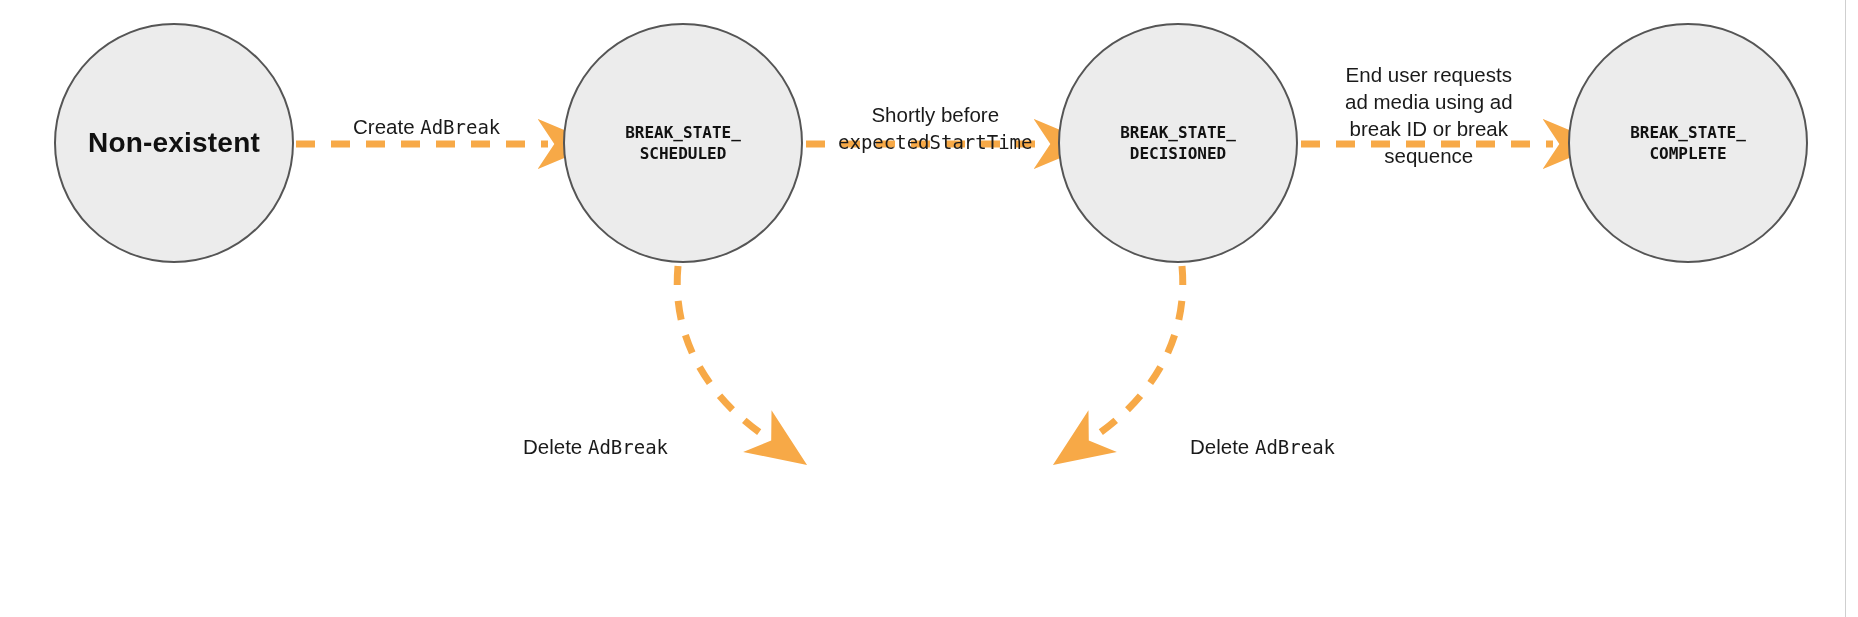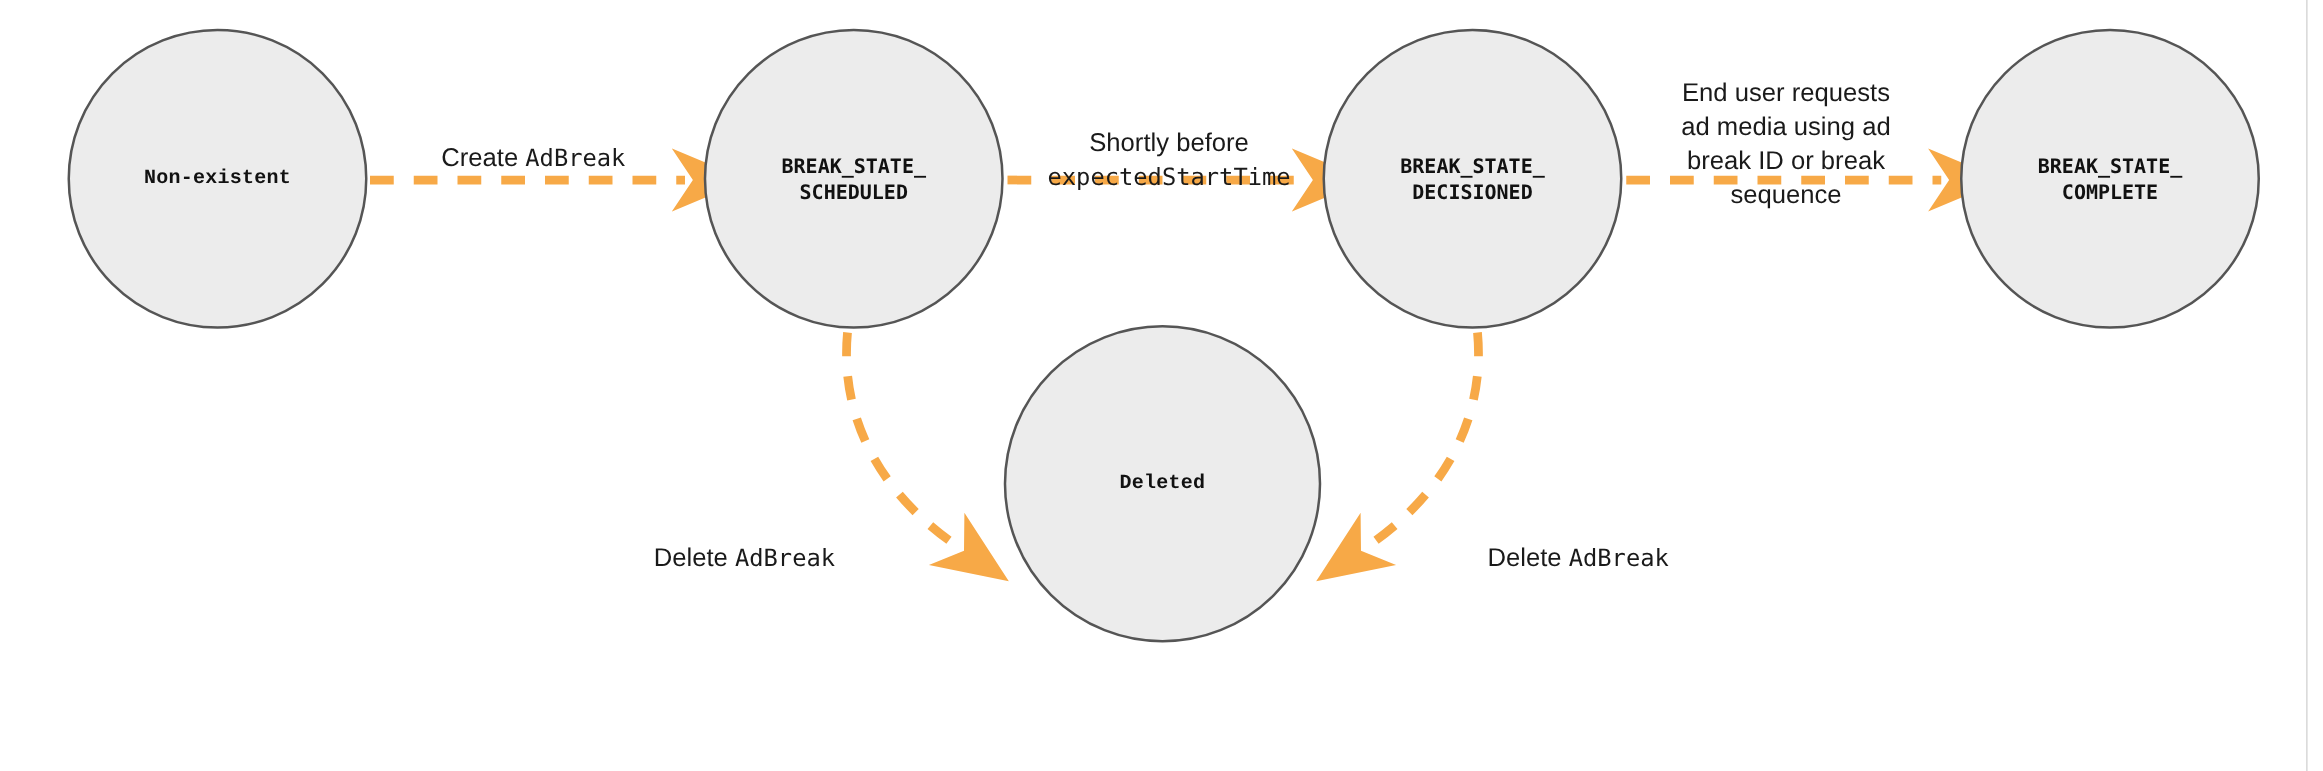--- a/index.html
+++ b/index.html
@@ -42,22 +42,22 @@
     line-height: 1.32;
     letter-spacing: 0.2px;
     white-space: pre-line;
   }
   .node-label.mono {
     font-family: "DejaVu Sans Mono", "Liberation Mono", monospace;
     font-size: 16px;
     letter-spacing: 0px;
   }
   .node-label.sans {
-    font-family: Liberation Mono, monospace;
-    font-size: 16px;
+    font-family: Liberation Sans, sans-serif;
+    font-size: 28px;
     text-align: center;
   }
   .edge-label {
     position: absolute;
     color: #1a1a1a;
     font-size: 20.5px;
     line-height: 1.32;
     white-space: pre-line;
     text-align: center;
   }
@@ -111,23 +111,20 @@
   <div class="node" style="left:1058px; top:23px; width:240px; height:240px;">
     <div class="node-label mono">BREAK_STATE_
 DECISIONED</div>
   </div>
 
   <div class="node" style="left:1568px; top:23px; width:240px; height:240px;">
     <div class="node-label mono">BREAK_STATE_
 COMPLETE</div>
   </div>
 
-  <div class="node" style="left:803px; top:260px; width:254px; height:254px;">
-    <div class="node-label sans">Deleted</div>
-  </div>
 
   <div class="edge-label" style="left:353px; top:86px;">
     <span class="sans-seg">Create </span><span class="mono-seg">AdBreak</span>
   </div>
 
   <div class="edge-label" style="left:838px; top:74px;">
     <span class="sans-seg">Shortly before
 </span><span class="mono-seg">expectedStartTime</span>
   </div>
 

